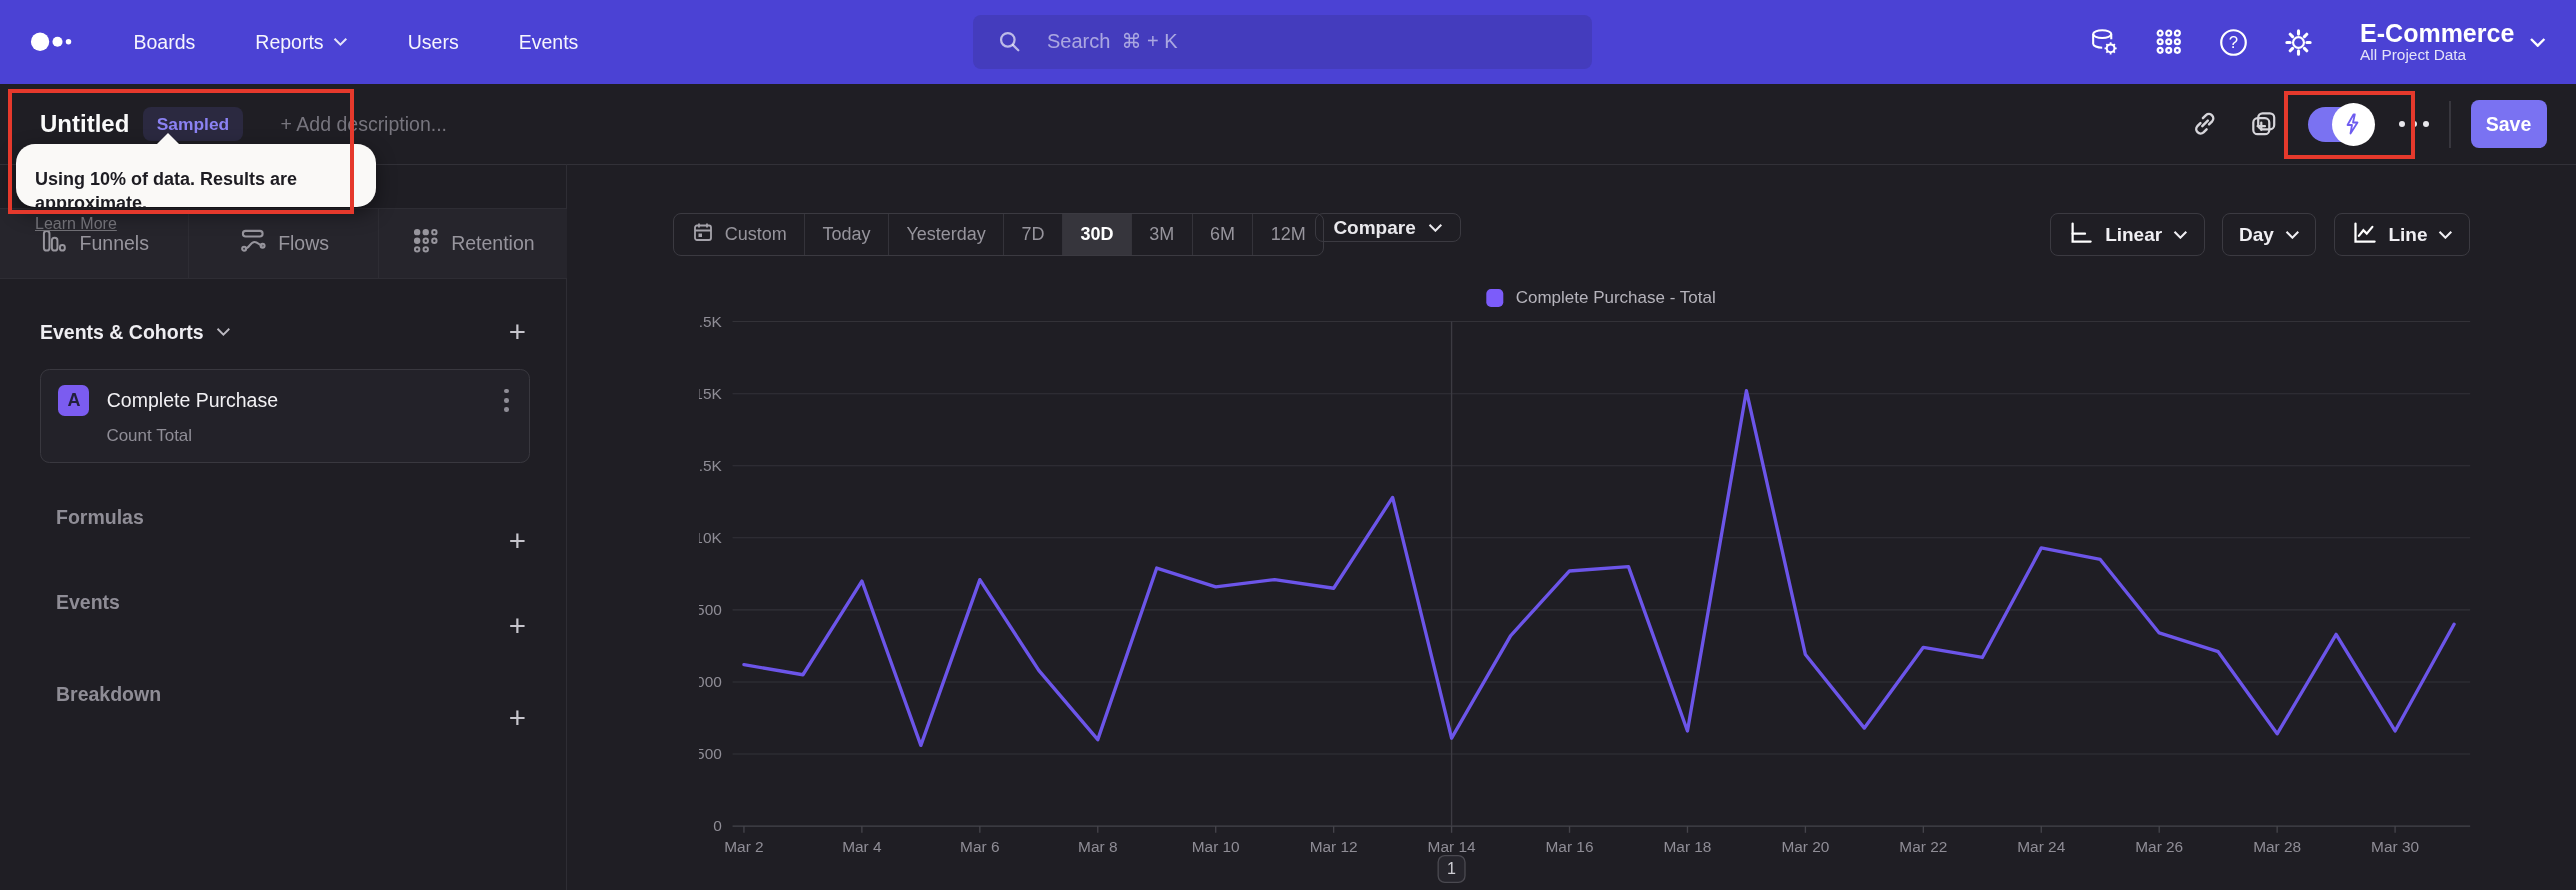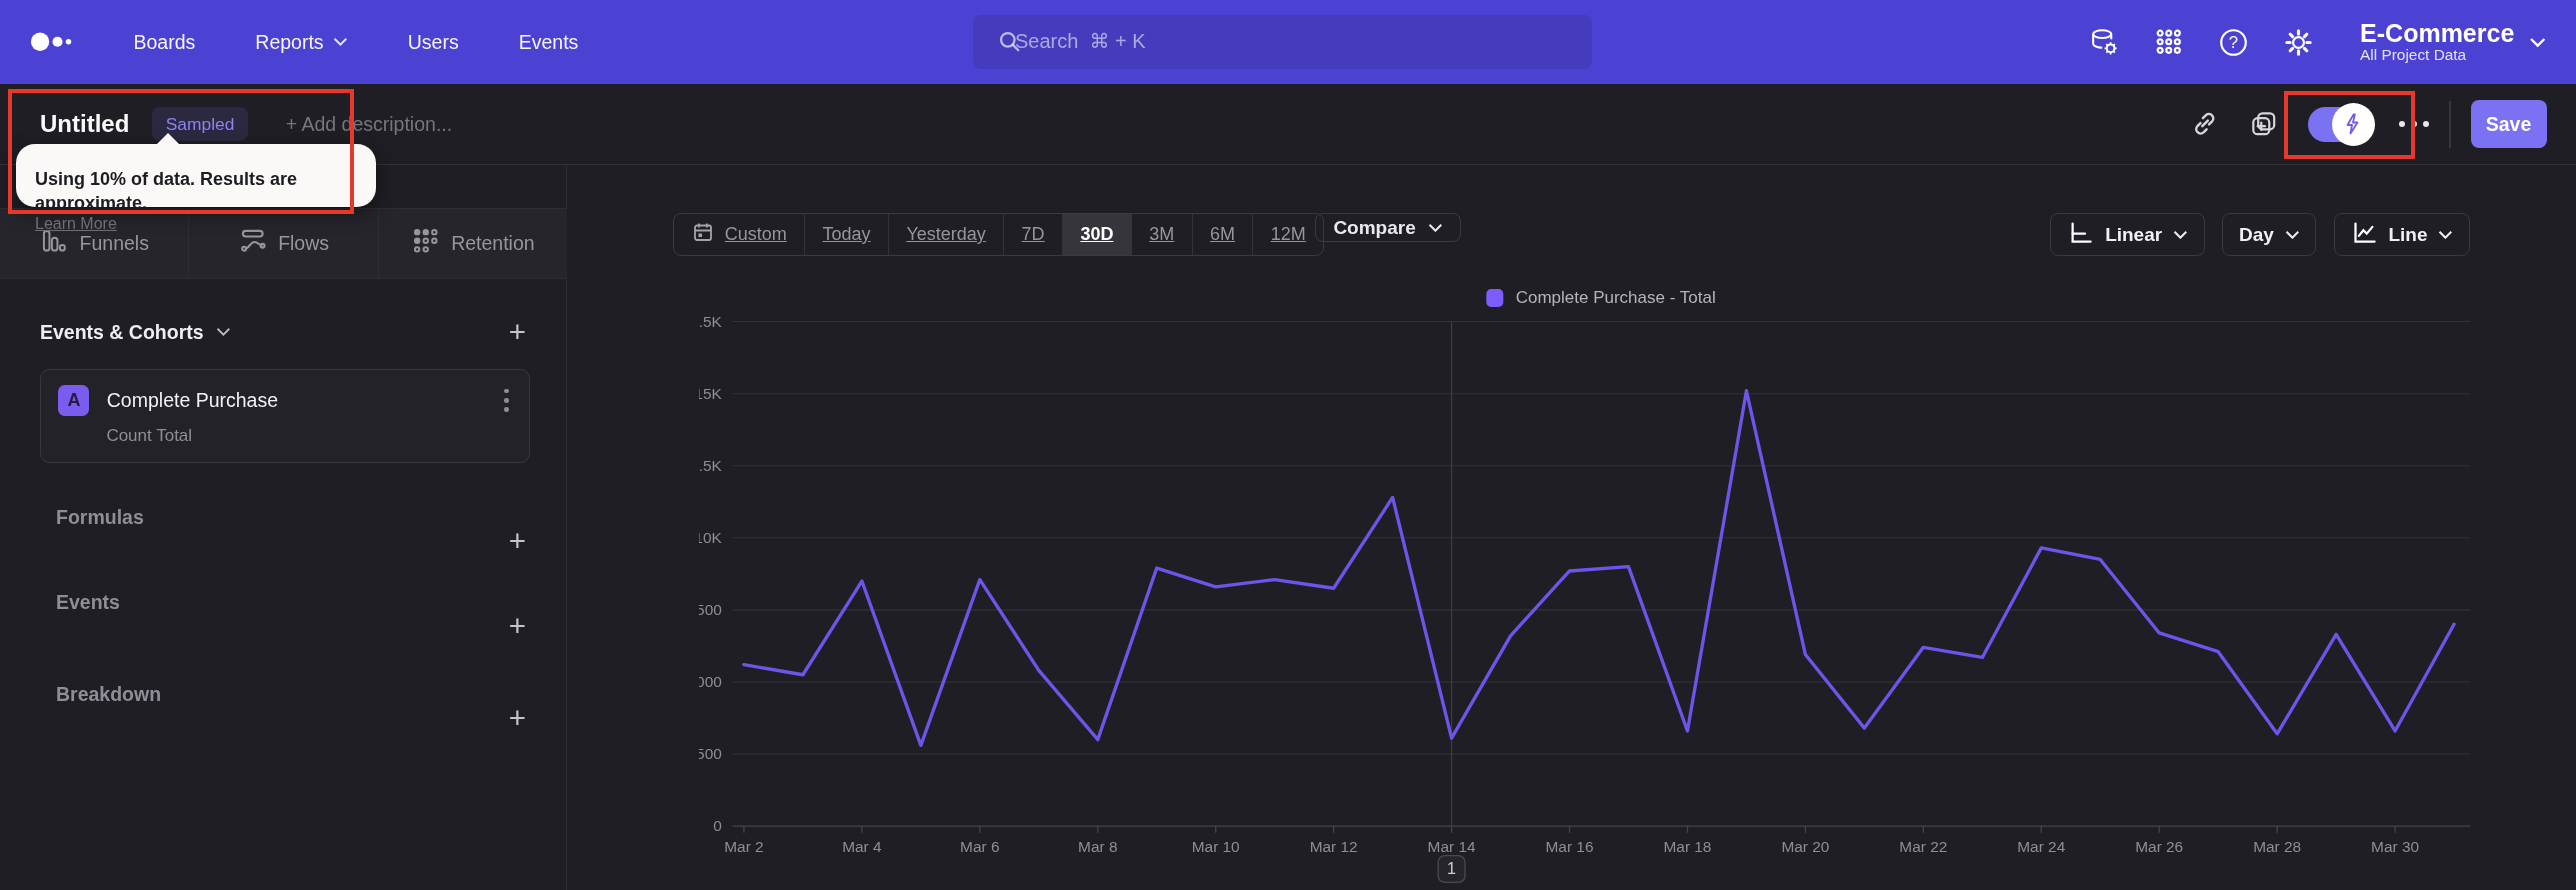--- a/index.html
+++ b/index.html
@@ -8,35 +8,35 @@
   .app { position:relative; width:2576px; height:890px; }
 
   
   .topnav { position:absolute; left:0; top:0; width:2576px; height:84px; background:#4b42d4;
             display:flex; align-items:center; padding:0 29.5px; }
   .logo { display:flex; align-items:center; margin-right:60px; }
   .nav-items { display:flex; align-items:center; gap:60px; }
   .nav-item { display:flex; align-items:center; gap:9.4px; font-size:19.5px; color:rgba(255,255,255,.95); cursor:pointer; }
   .search-wrap { position:absolute; left:973px; top:14.8px; width:619px; height:54px; }
   .search-wrap input { width:100%; height:100%; background:#443cbd; border:none; border-radius:8px;
-            color:#fff; font-size:20px; padding-left:42px; font-family:inherit; outline:none; }
+            color:#fff; font-size:20px; padding-left:74px; font-family:inherit; outline:none; }
   .search-wrap input::placeholder { color:rgba(255,255,255,.55); }
   .search-icon { position:absolute; left:23px; top:13.4px; }
   .nav-right { position:absolute; right:29.5px; top:0; height:84px; display:flex; align-items:center; gap:34px; }
   .nav-icon { width:31px; height:31px; display:flex; align-items:center; justify-content:center; cursor:pointer; }
   .project { display:flex; align-items:center; gap:14.8px; margin-left:12px; cursor:pointer; }
   .project-name { font-size:25px; font-weight:700; color:#fff; line-height:24px; }
   .project-scope { font-size:15.4px; color:rgba(255,255,255,.85); line-height:19px; }
 
   
   .header-bar { position:absolute; left:0; top:84px; width:2576px; height:81px; background:#1f1e24;
             border-bottom:1.3px solid #323138; display:flex; align-items:center; padding:0 29.5px 0 40px; }
   .report-title { font-size:24px; font-weight:700; color:#fafafa; }
-  .sampled-badge { margin-left:23px; background:#2b2940; color:#8b82f3; font-size:17.4px; padding:6.7px 13.4px;
-            border-radius:8px; cursor:pointer; }
+  .sampled-badge { margin-left:14px; background:#2b2940; color:#8b82f3; font-size:17.4px; padding:6.7px 13.4px;
+            border-radius:8px; cursor:pointer;font-weight:bold; }
   .add-desc { margin-left:38px; font-size:19.5px; color:#77757e; cursor:text; }
   .header-actions { margin-left:auto; display:flex; align-items:center; }
   .hdr-icon { width:32px; height:32px; display:flex; align-items:center; justify-content:center; cursor:pointer; }
   .toggle { width:64px; height:35px; background:#7a72f2; border-radius:17.4px; position:relative; cursor:pointer;
             margin:0 27px 0 28px; }
   .toggle-knob { position:absolute; right:-2.7px; top:-4px; width:43px; height:43px; background:#fff;
             border-radius:50%; display:flex; align-items:center; justify-content:center; }
   .ellipsis { display:flex; gap:6px; margin-right:20px; cursor:pointer; }
   .ellipsis i { width:6px; height:6px; border-radius:50%; background:#e8e7ec; }
   .vdivider { width:1.3px; height:47px; background:#38373e; margin-right:20px; }
@@ -76,21 +76,21 @@
   .kebab i { width:4.7px; height:4.7px; border-radius:50%; background:#8f8d96; }
   .event-metric { margin-left:48px; margin-top:10.7px; font-size:17px; color:#8f8d96; cursor:pointer; }
   .section-row { position:absolute; left:56px; right:40px; height:32px; display:flex; align-items:flex-start;flex-direction:column; }
   .section-row .label { font-size:19.5px; font-weight:600; color:#8f8d96; }
 
   
   .main { position:absolute; left:568px; top:164px; width:2008px; height:726px; }
   .segmented { position:absolute; left:105px; top:49px; height:43px; display:flex; align-items:stretch;
             border:1.3px solid #3b3a41; border-radius:8px; overflow:hidden; }
   .range-item { display:flex; align-items:center; gap:9.4px; padding:0 17.4px; font-size:18px; color:#96949c;
-            border-left:1.3px solid #34333a; cursor:pointer; white-space:nowrap;text-decoration:underline; }
+            border-left:1.3px solid #34333a; cursor:pointer; white-space:nowrap; }
   .range-item:first-child { border-left:none; }
   .range-item.active { background:#36353c; color:#fff; font-weight:600; }
   .compare-btn { position:absolute; left:747px; top:49px; height:29px; display:flex; align-items:center; gap:12px;
             border:1.3px solid #3b3a41; border-radius:8px; padding:0 17.4px; font-size:19px; font-weight:600;
             color:#e9e8ec; cursor:pointer; }
   .view-controls { position:absolute; right:106px; top:49px; display:flex; gap:17.4px; }
   .control-btn { height:43px; display:flex; align-items:center; gap:10.7px; border:1.3px solid #3b3a41;
             border-radius:8px; padding:0 16px; font-size:19px; font-weight:600; color:#f0eff3; cursor:pointer; }
   .legend { position:absolute; left:1033px; top:124px; transform:translateX(-50%); display:flex;
             align-items:center; gap:12px; }

